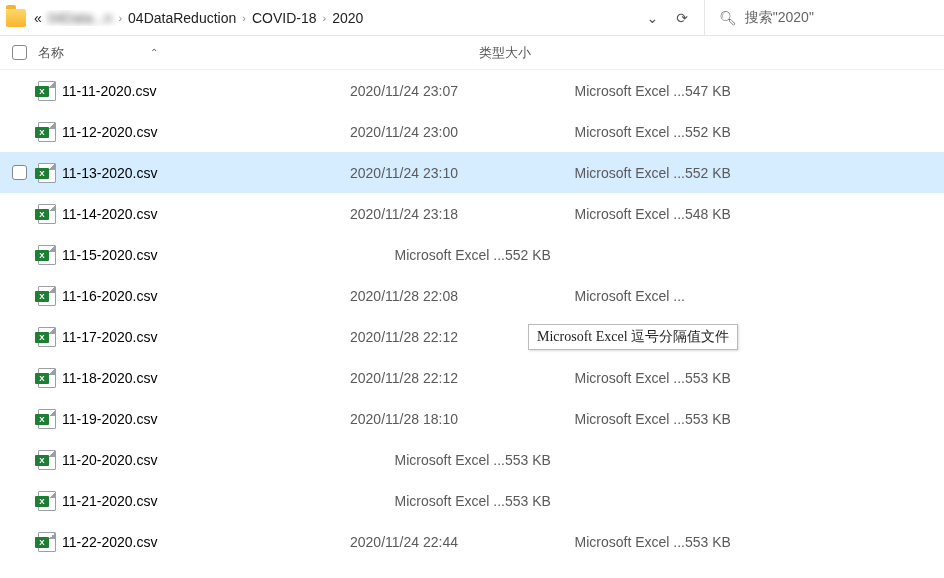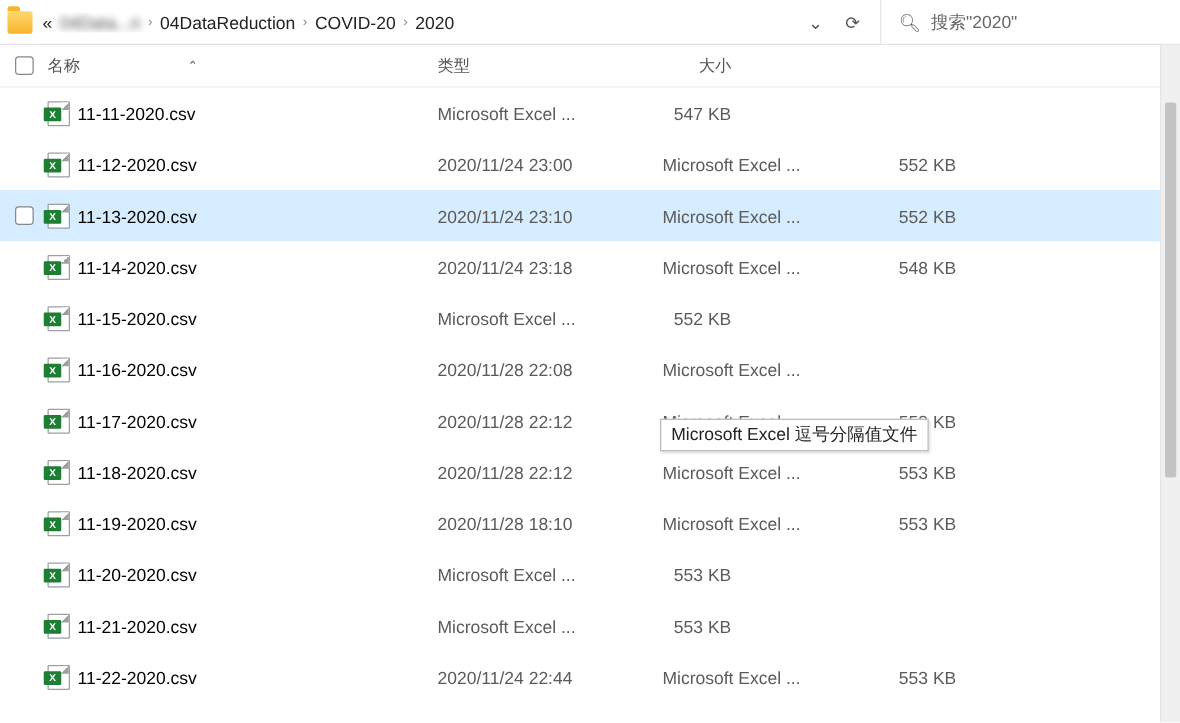--- a/index.html
+++ b/index.html
@@ -55,38 +55,39 @@
       border-left:1px solid #e5e5e5;
       height:100%;
       padding:0 14px;
       width:240px;
       color:#666;
       font-size:14px;
     }
     .content {
       display:flex;
       height: calc(100% - 36px);
+      flex-direction: column;
     }
     .file-area { flex:1; position:relative; }
     .header-row {
       display:flex;
       align-items:center;
       height:34px;
       font-size:13px;
       color:#555;
       border-bottom:1px solid #f0f0f0;
     }
     .col-check { width:38px; display:flex; justify-content:center; }
     .checkbox {
       width:15px;height:15px;border:1.5px solid #888;border-radius:3px;background:#fff;
     }
     .col-name { width:312px; padding-left:0; display:flex; align-items:center; gap:6px;}
     .col-date { width:180px; }
-    .col-type { width:155px; }
-    .col-size { width:90px; text-align:right; padding-right:10px;}
+    .col-type { width:155px;text-align:right; }
+    .col-size { width:90px; padding-right:10px;}
     .sort-caret { font-size:10px; color:#666; margin-left:80px;}
     .file-list { }
     .file-row {
       display:flex;
       align-items:center;
       height:41px;
       font-size:14px;
       color:#333;
       position:relative;
     }
@@ -135,21 +136,21 @@
 <body>
 
 <div class="toolbar">
   <div class="folder-icon"></div>
   <div class="breadcrumb">
     <span class="crumb">«</span>
     <span class="crumb blur">04Data...n</span>
     <span class="sep">›</span>
     <span class="crumb">04DataReduction</span>
     <span class="sep">›</span>
-    <span class="crumb">COVID-20</span>
+    <span class="crumb">COVID-18</span>
     <span class="sep">›</span>
     <span class="crumb">2020</span>
   </div>
   <div class="nav-icons">
     <span>⌄</span>
     <span>⟳</span>
   </div>
   <div class="search-box">
     <span>🔍︎</span>
     <span>搜索"2020"</span>
@@ -172,20 +173,21 @@
     <div class="file-list" id="file-list">
         <div class="file-row">
     <div class="col-check"></div>
     <div class="col-name">
       <span class="excel-icon">
               <span class="page"></span>
               <span class="badge">X</span>
             </span>
       <span>11-11-2020.csv</span>
     </div>
+    <div class="col-date">2020/11/24 23:07</div>
     <div class="col-type">Microsoft Excel ...</div>
     <div class="col-size">547 KB</div>
   </div>
         <div class="file-row">
     <div class="col-check"></div>
     <div class="col-name">
       <span class="excel-icon">
               <span class="page"></span>
               <span class="badge">X</span>
             </span>
@@ -318,18 +320,18 @@
               <span class="page"></span>
               <span class="badge">X</span>
             </span>
       <span>11-22-2020.csv</span>
     </div>
     <div class="col-date">2020/11/24 22:44</div>
     <div class="col-type">Microsoft Excel ...</div>
     <div class="col-size">553 KB</div>
   </div>
       </div>
-    <div class="tooltip" id="tooltip" style="left: 528px; top: 299px;">Microsoft Excel 逗号分隔值文件</div>
+    <div class="tooltip" id="tooltip" style="left: 528px; top: 288px; font-family: Liberation Serif, serif;">Microsoft Excel 逗号分隔值文件</div>
   </div>
   <div class="scrollbar">
     <div class="thumb"></div>
   </div>
 </div>
 
 </body></html>

